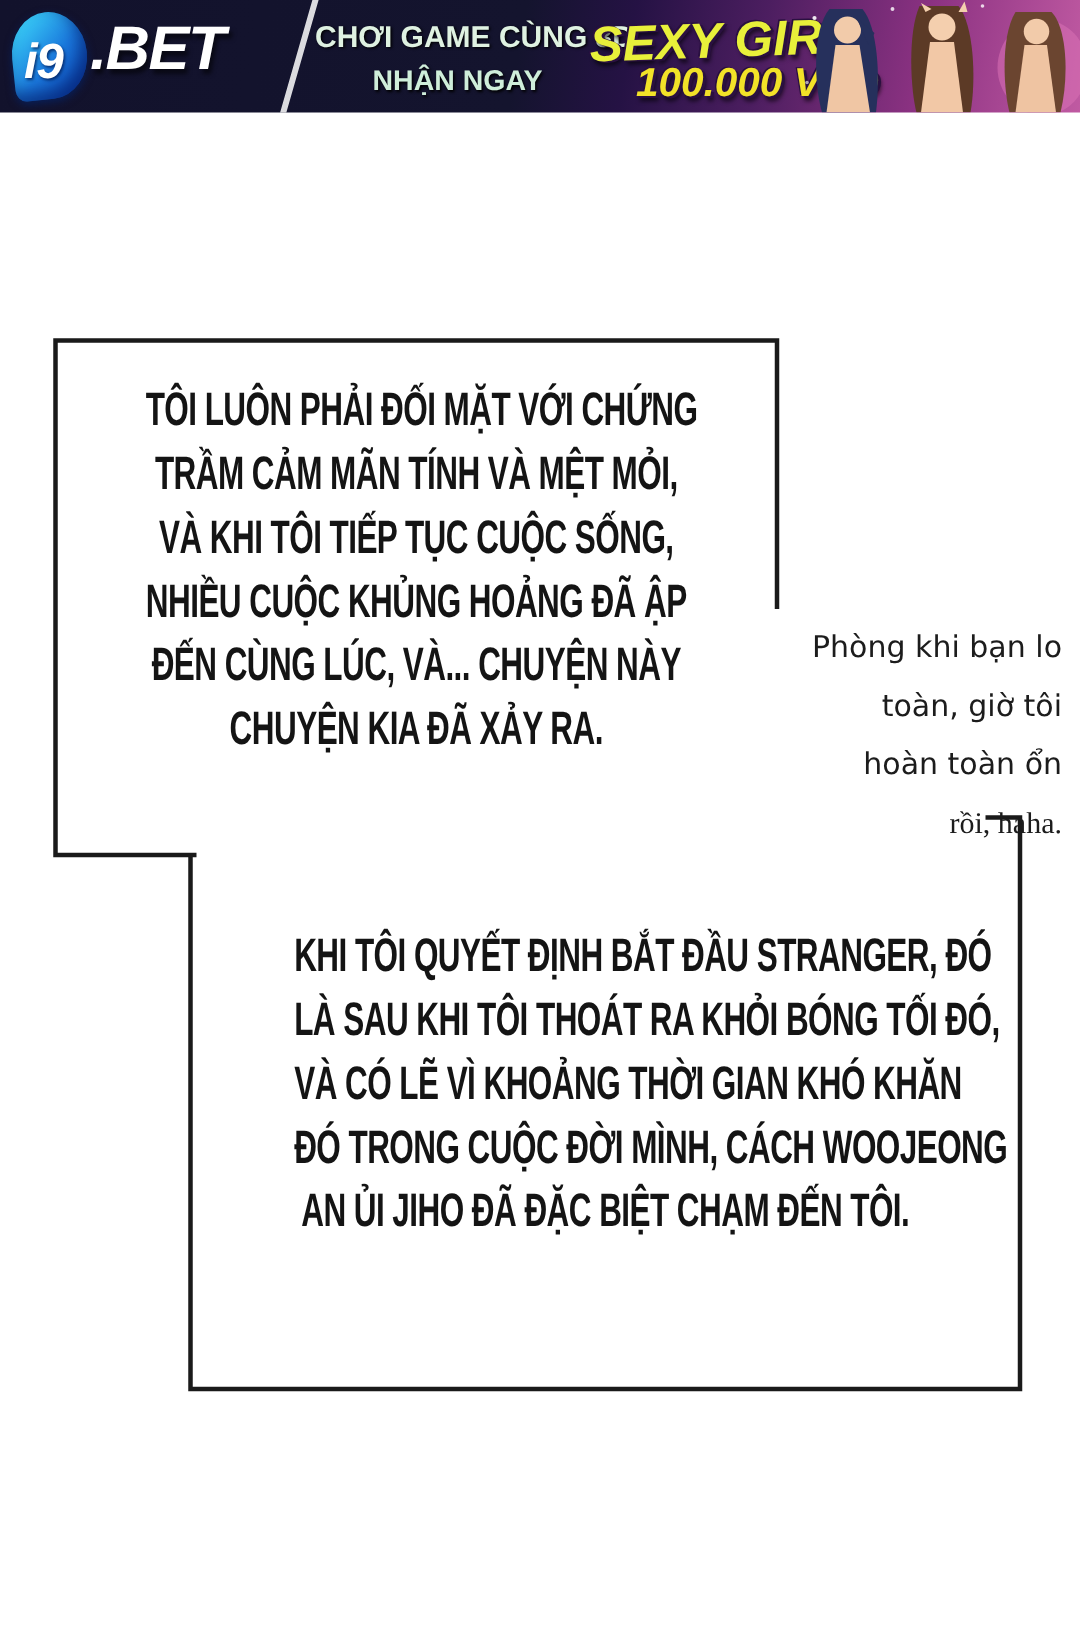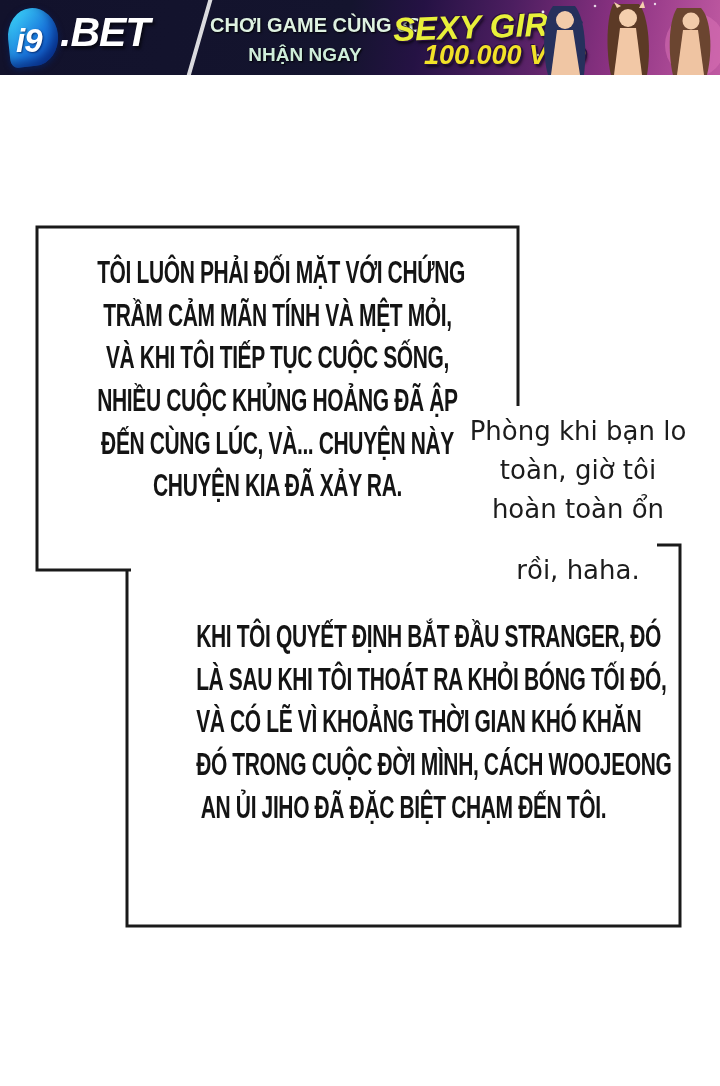--- a/index.html
+++ b/index.html
@@ -30,23 +30,23 @@
     color:#f2e228;white-space:nowrap;
     text-shadow:-1px -1px 0 #2a1040,2px 1px 0 #2a1040,2px 3px 3px rgba(0,0,0,.65);margin-left:48px;}
   .girls{position:absolute;right:0;top:0;width:185px;height:75px;}
 
   
   .panel-svg{position:absolute;left:0;top:0;z-index:1;}
   .panel-text{position:absolute;z-index:3;text-align:center;font-weight:700;font-size:28px;line-height:38px;
     color:#141414;letter-spacing:-.5px;transform:scale(.75,1.12);transform-origin:50% 0;white-space:nowrap;}
   .pa{left:37px;top:252px;width:481px;}
   .pb{left:127px;top:616px;width:553px;}
-  .note{position:absolute;z-index:3;left:448px;top:412px;width:260px;text-align:center;
-    font-family:"DejaVu Sans",sans-serif;font-size:26px;line-height:39px;color:#1c1c1c;white-space:nowrap;}
-  .note .gap{margin-top:22px;}
+  .note{position:absolute;z-index:3;left:448px;top:412px;width:260px;text-align:right;
+    font-family:"DejaVu Sans",sans-serif;font-size:20px;line-height:39px;color:#1c1c1c;white-space:nowrap;}
+  .note .gap{margin-top:1px;font-family:Liberation Serif, serif;}
 </style>
 </head>
 <body>
 
 <div class="banner">
   <div class="logo-drop"></div>
   <div class="logo-i9">i9</div>
   <div class="logo-bet">.BET</div>
   <div class="slash"></div>
   <div class="promo1">CHƠI GAME CÙNG 3D</div>

